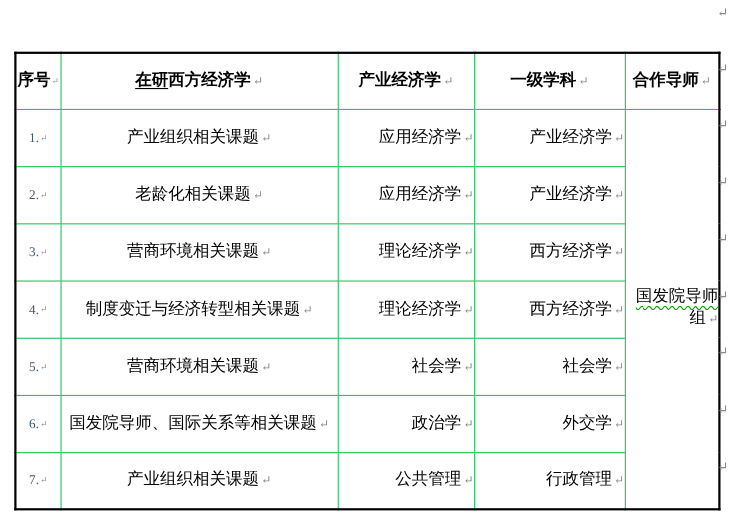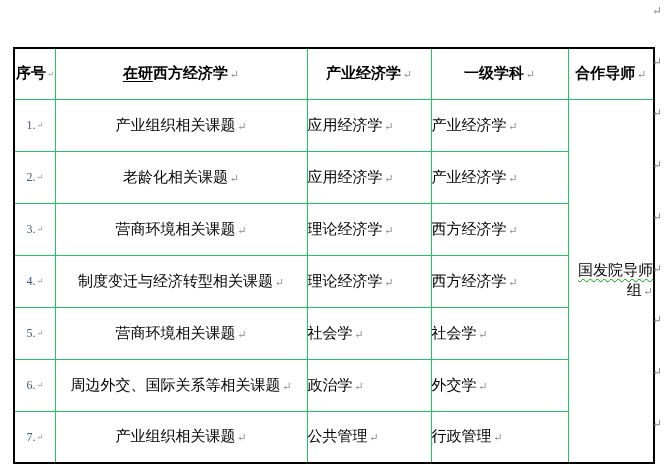--- a/index.html
+++ b/index.html
@@ -39,21 +39,21 @@
   table.main td{
     border:1px solid #22c55e;
     padding:0;overflow:hidden;
     font-size:15px;line-height:20px;
     vertical-align:middle;
   }
   tr.hdr{height:51px;}
   tr.row{height:52px;}
   td.c-no{text-align:center;}
   td.c-proj{text-align:center;padding-left:9px;}
-  td.c-mid{text-align:left;}
+  td.c-mid{text-align:right;}
   td.c-adv{text-align:right;line-height:26px;margin-top:20px;}
   .hdr td{font-weight:bold;text-align:center;}
   .hdr td.c-proj{text-align:center;padding-left:0;}
   .numfield{
     font-size:12px;color:#43596e;
   }
   .edge-marks span{
     position:absolute;left:652px;color:#8a8a8a;font-size:12px;
   }
 </style>
@@ -114,21 +114,21 @@
 
     <tr class="row">
       <td class="c-no"><span class="numfield">5.</span><span class="pmark tiny">↵</span></td>
       <td class="c-proj"><span>营商环境相关课题</span><span class="pmark">↵</span></td>
       <td class="c-mid"><span>社会学</span><span class="pmark">↵</span></td>
       <td class="c-mid"><span>社会学</span><span class="pmark">↵</span></td>
     </tr>
 
     <tr class="row">
       <td class="c-no"><span class="numfield">6.</span><span class="pmark tiny">↵</span></td>
-      <td class="c-proj"><span>周边外交、国际关系等相关课题</span><span class="pmark">↵</span></td>
+      <td class="c-proj"><span>国发院导师、国际关系等相关课题</span><span class="pmark">↵</span></td>
       <td class="c-mid"><span>政治学</span><span class="pmark">↵</span></td>
       <td class="c-mid"><span>外交学</span><span class="pmark">↵</span></td>
     </tr>
 
     <tr class="row">
       <td class="c-no"><span class="numfield">7.</span><span class="pmark tiny">↵</span></td>
       <td class="c-proj"><span>产业组织相关课题</span><span class="pmark">↵</span></td>
       <td class="c-mid"><span>公共管理</span><span class="pmark">↵</span></td>
       <td class="c-mid"><span>行政管理</span><span class="pmark">↵</span></td>
     </tr>

